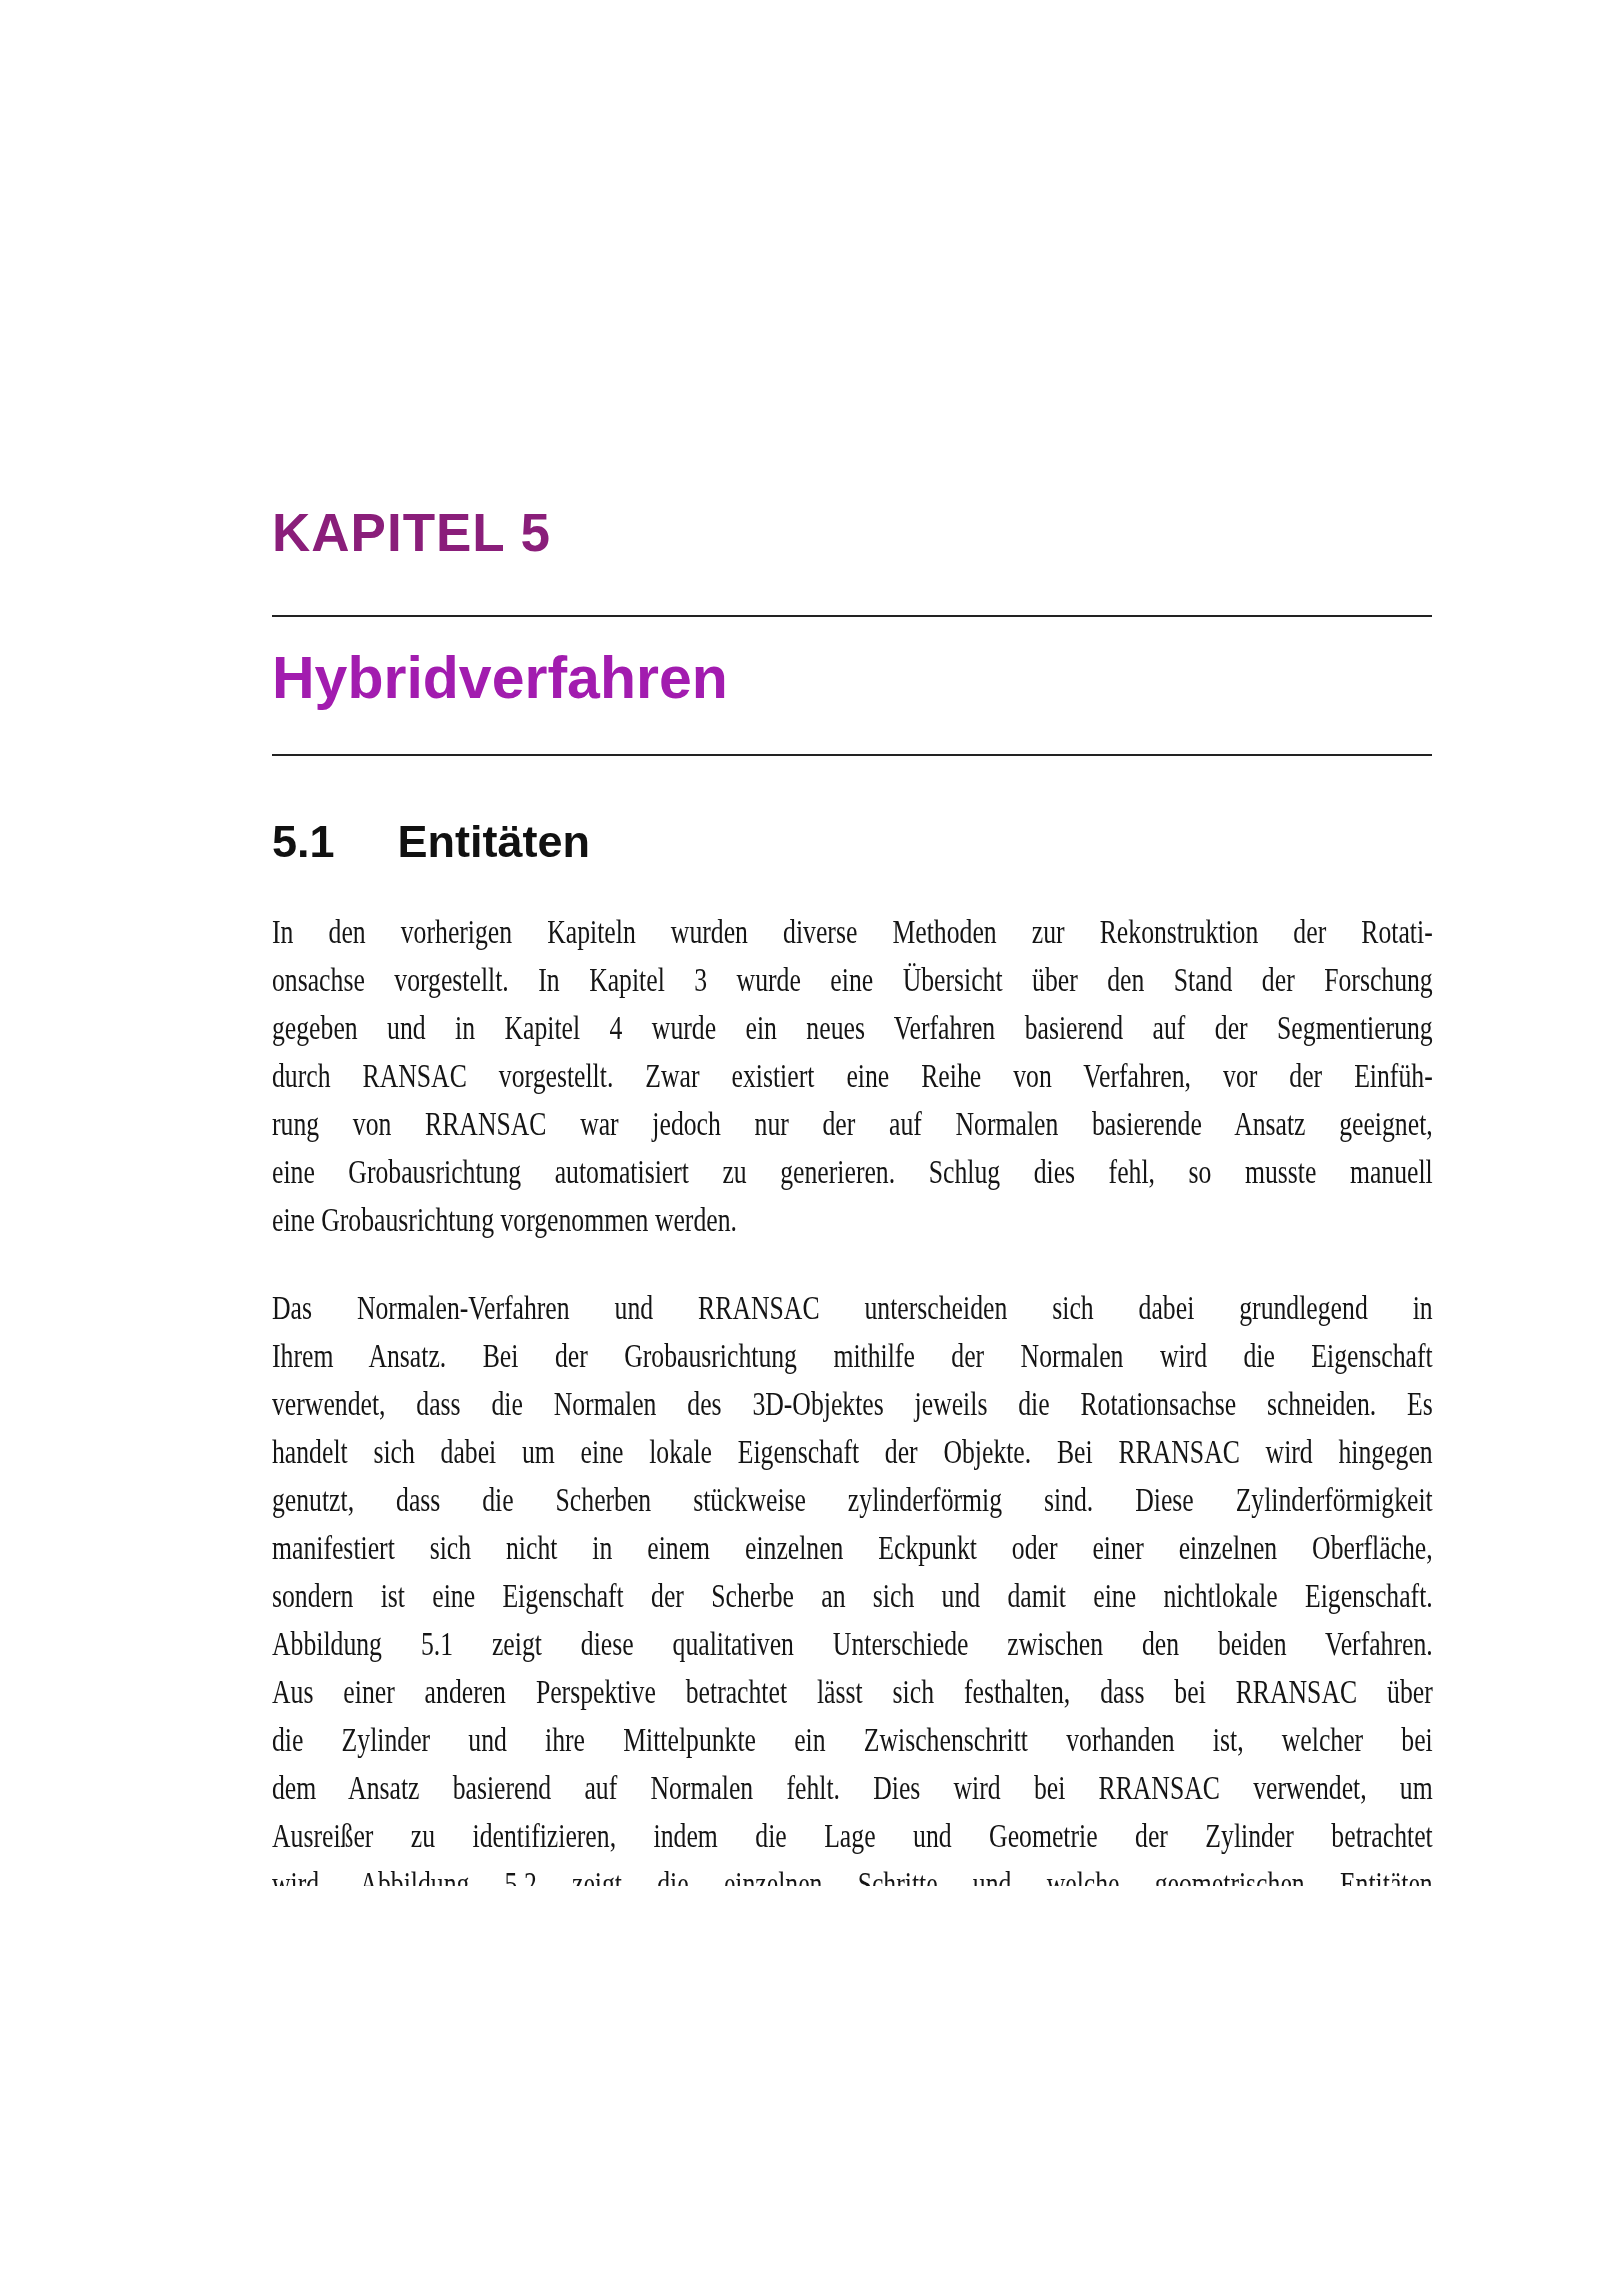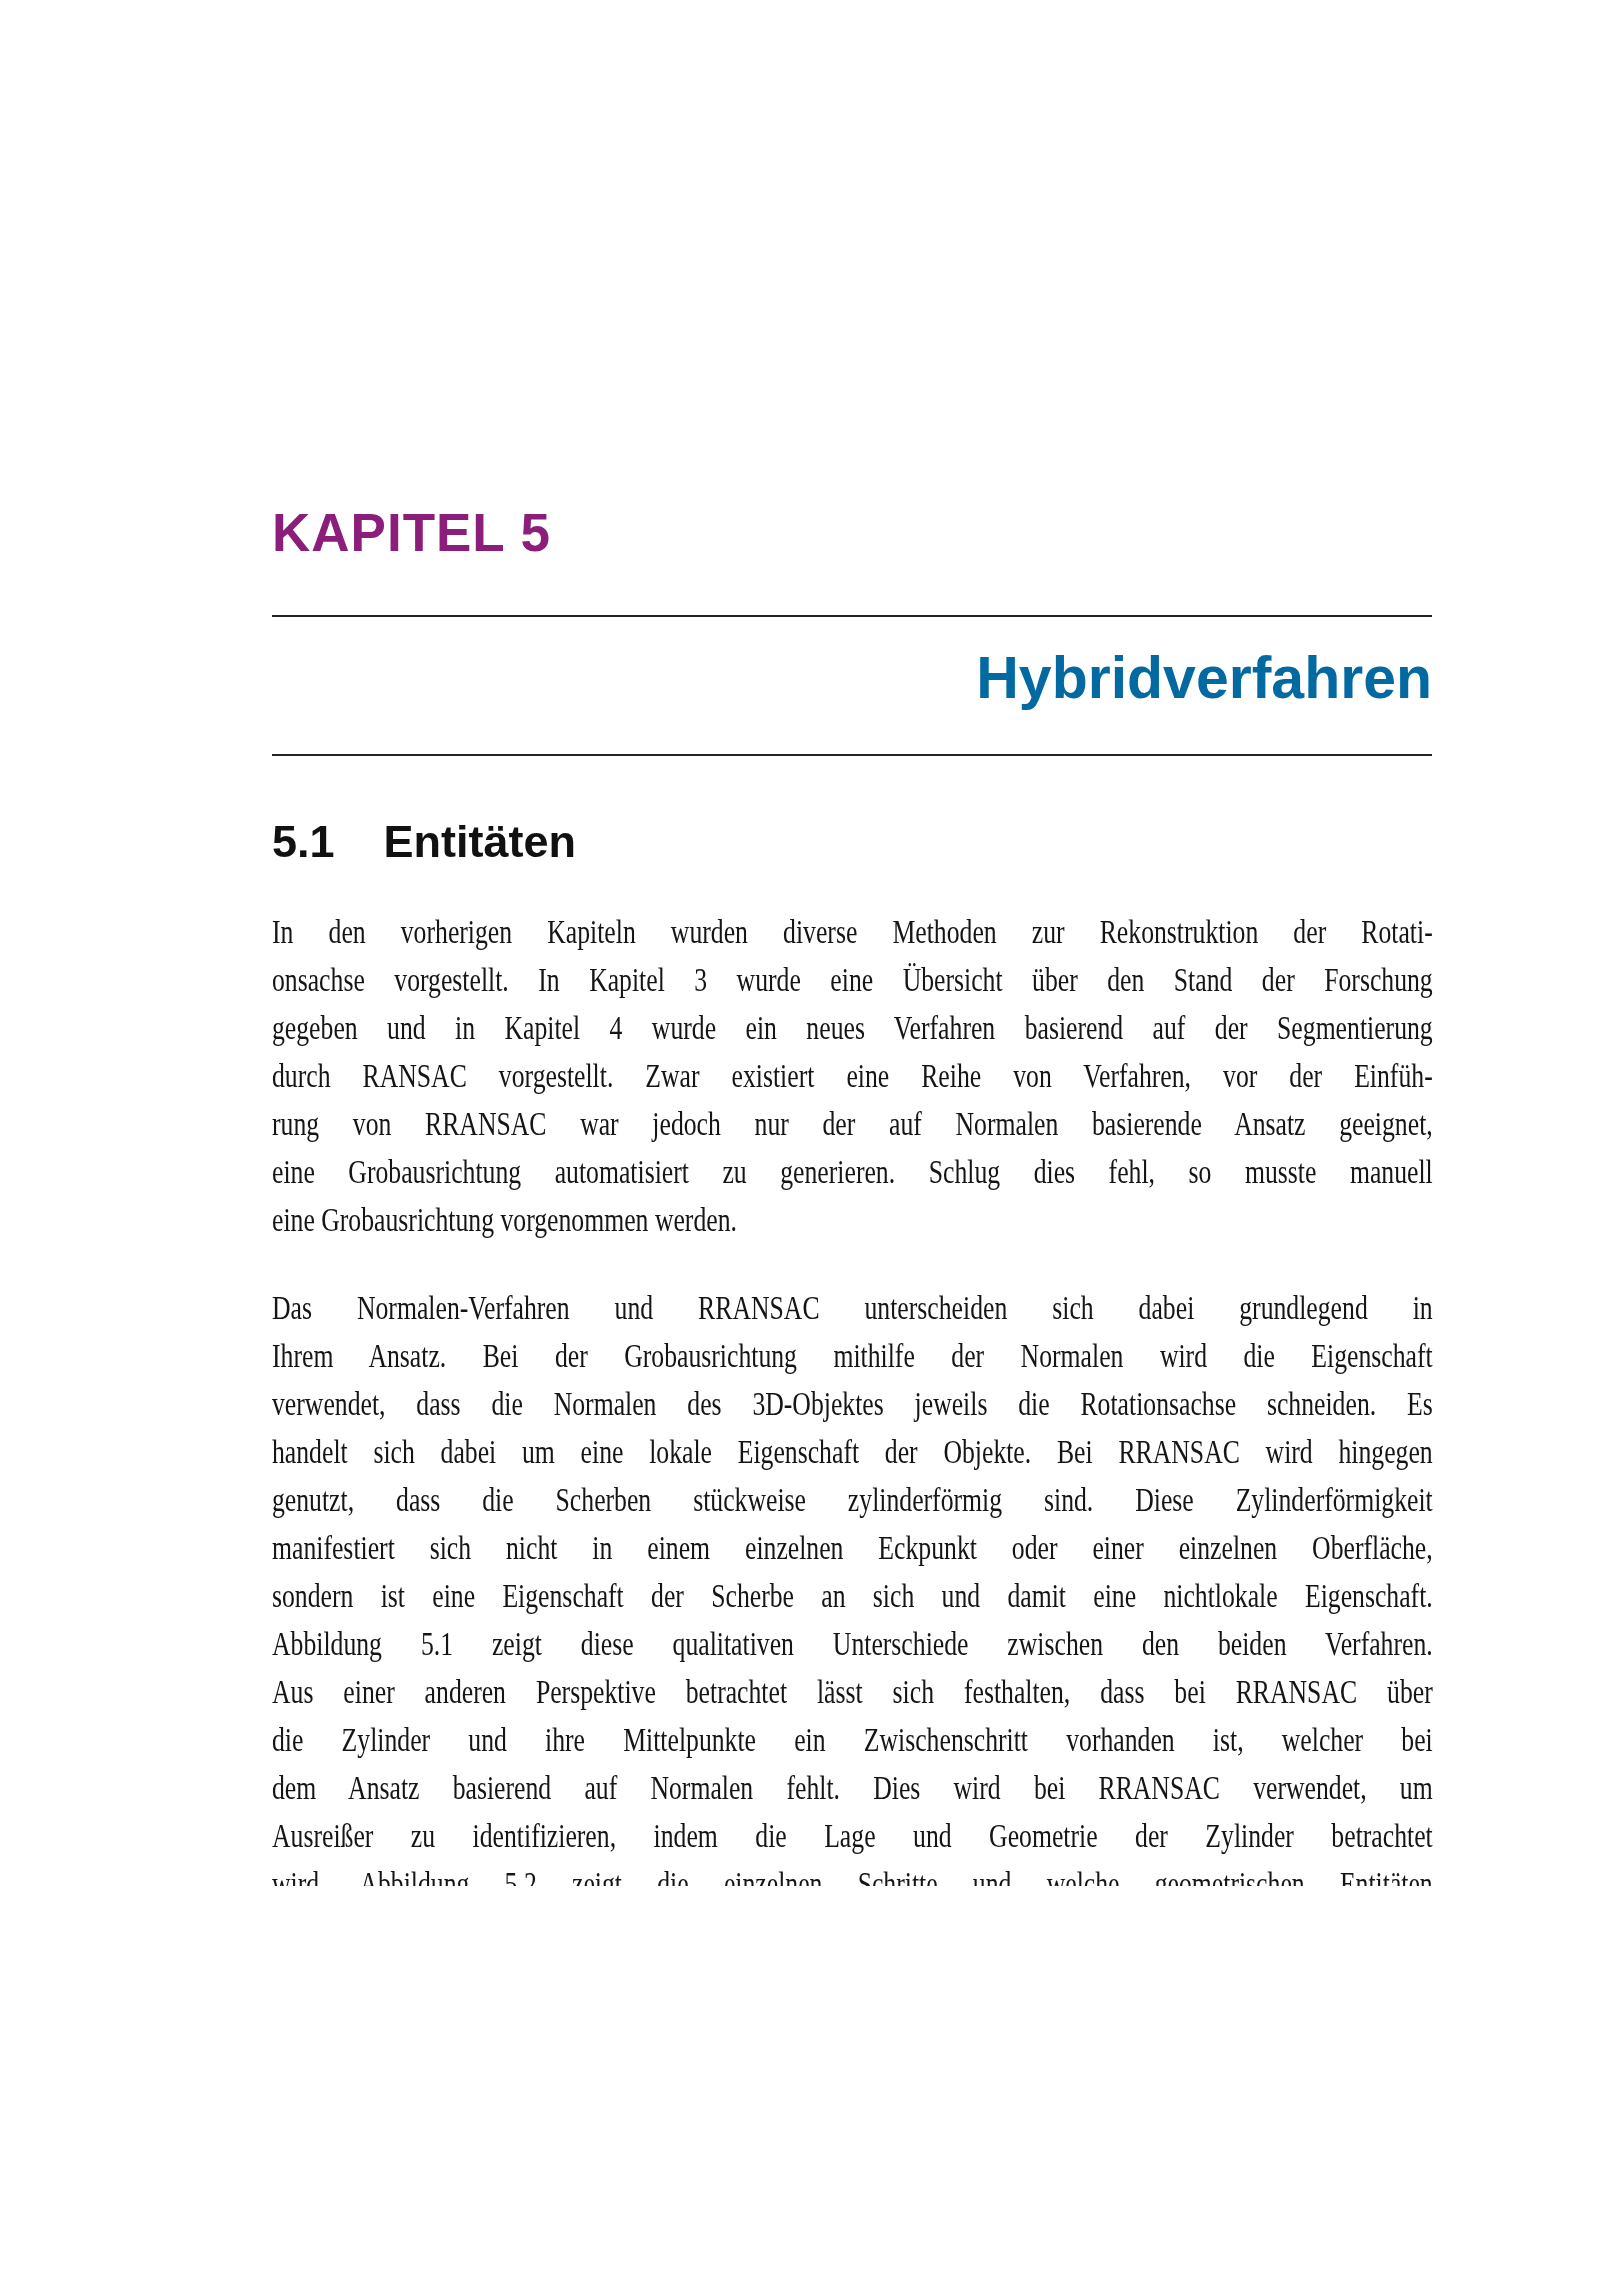--- a/index.html
+++ b/index.html
@@ -34,39 +34,38 @@
     height: 2px;
     background: #222222;
   }
   .rule-top { top: 615px; }
   .rule-bottom { top: 754px; }
   .chapter-title {
     position: absolute;
     left: 272px;
     top: 649px;
     width: 1160px;
-    text-align: right;
     font-family: "Liberation Sans", sans-serif;
     font-weight: bold;
     font-size: 59px;
     line-height: 1;
-    color: #0369a1;
+    color: #a21caf;
   }
   .section-heading {
     position: absolute;
     left: 272px;
     top: 819px;
     font-family: "Liberation Sans", sans-serif;
     font-weight: bold;
     font-size: 45px;
     line-height: 1;
     color: #111111;
     white-space: nowrap;
   }
-  .section-number { margin-right: 49px; }
+  .section-number { margin-right: 63px; }
   .para {
     position: absolute;
     left: 272px;
     width: 1490px;
     transform: scaleX(0.779);
     transform-origin: top left;
     font-size: 33px;
     line-height: 48px;
     color: #151515;
   }

